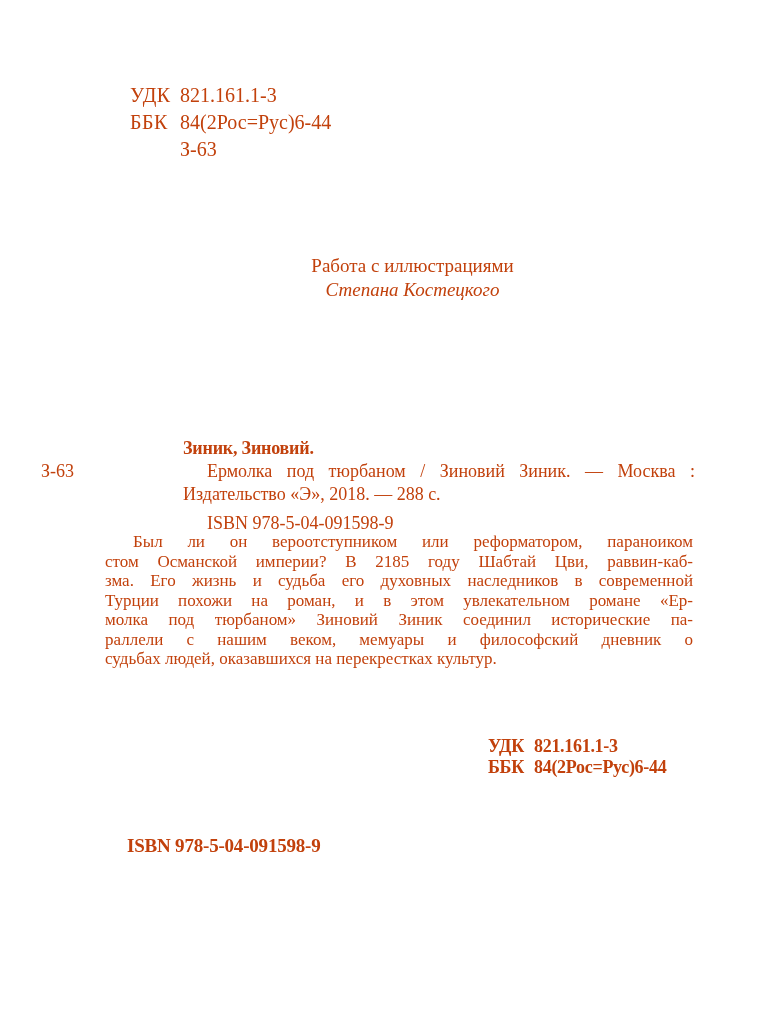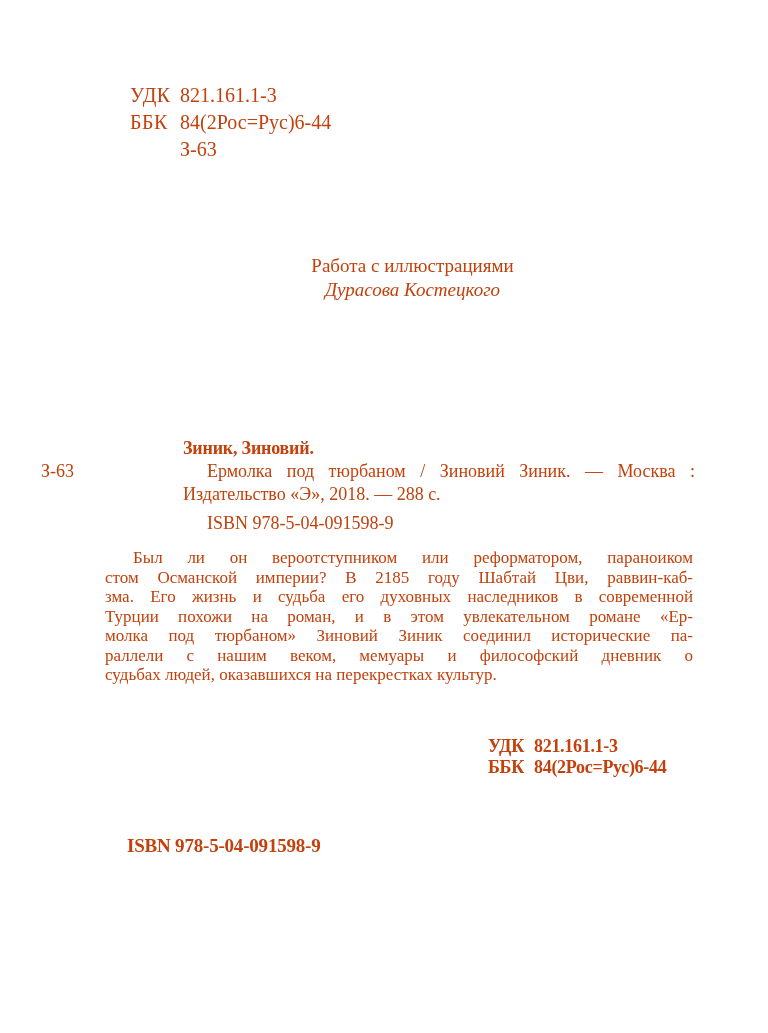--- a/index.html
+++ b/index.html
@@ -55,21 +55,21 @@
   .card-title {
     text-indent: 24px;
     text-align: justify;
     text-align-last: justify;
   }
   .card-isbn { margin-top: 6px; text-indent: 24px; }
 
   
   .annotation {
     position: absolute;
-    left: 105px; top: 548px;
+    left: 105px; top: 532px;
     width: 588px;
     font-size: 17px;
     line-height: 19.5px;
   }
   .ann-line { text-align: justify; text-align-last: justify; }
   .ann-line.first { text-indent: 28px; }
   .ann-line.last { text-align-last: left; }
 
   
   .bottom-codes {
@@ -113,21 +113,21 @@
     <span>821.161.1-3</span>
     <span class="lbl">ББК</span>
     <span>84(2Рос=Рус)6-44</span>
     <span></span>
     <span>З-63</span>
   </div>
 
   <div class="credits">
     <div class="credit">
       <div class="role">Работа с иллюстрациями</div>
-      <div class="name">Дурасова Костецкого</div>
+      <div class="name">Степана Костецкого</div>
     </div>
   </div>
 
   <div class="card">
     <div class="card-body">
       <span class="card-sign">З-63</span>
       <div class="card-author">Зиник, Зиновий.</div>
       <div class="card-title">Ермолка под тюрбаном / Зиновий Зиник. — Москва :</div>
       <div class="card-publisher">Издательство «Э», 2018. — 288 с.</div>
       <div class="card-isbn">ISBN 978-5-04-091598-9</div>

